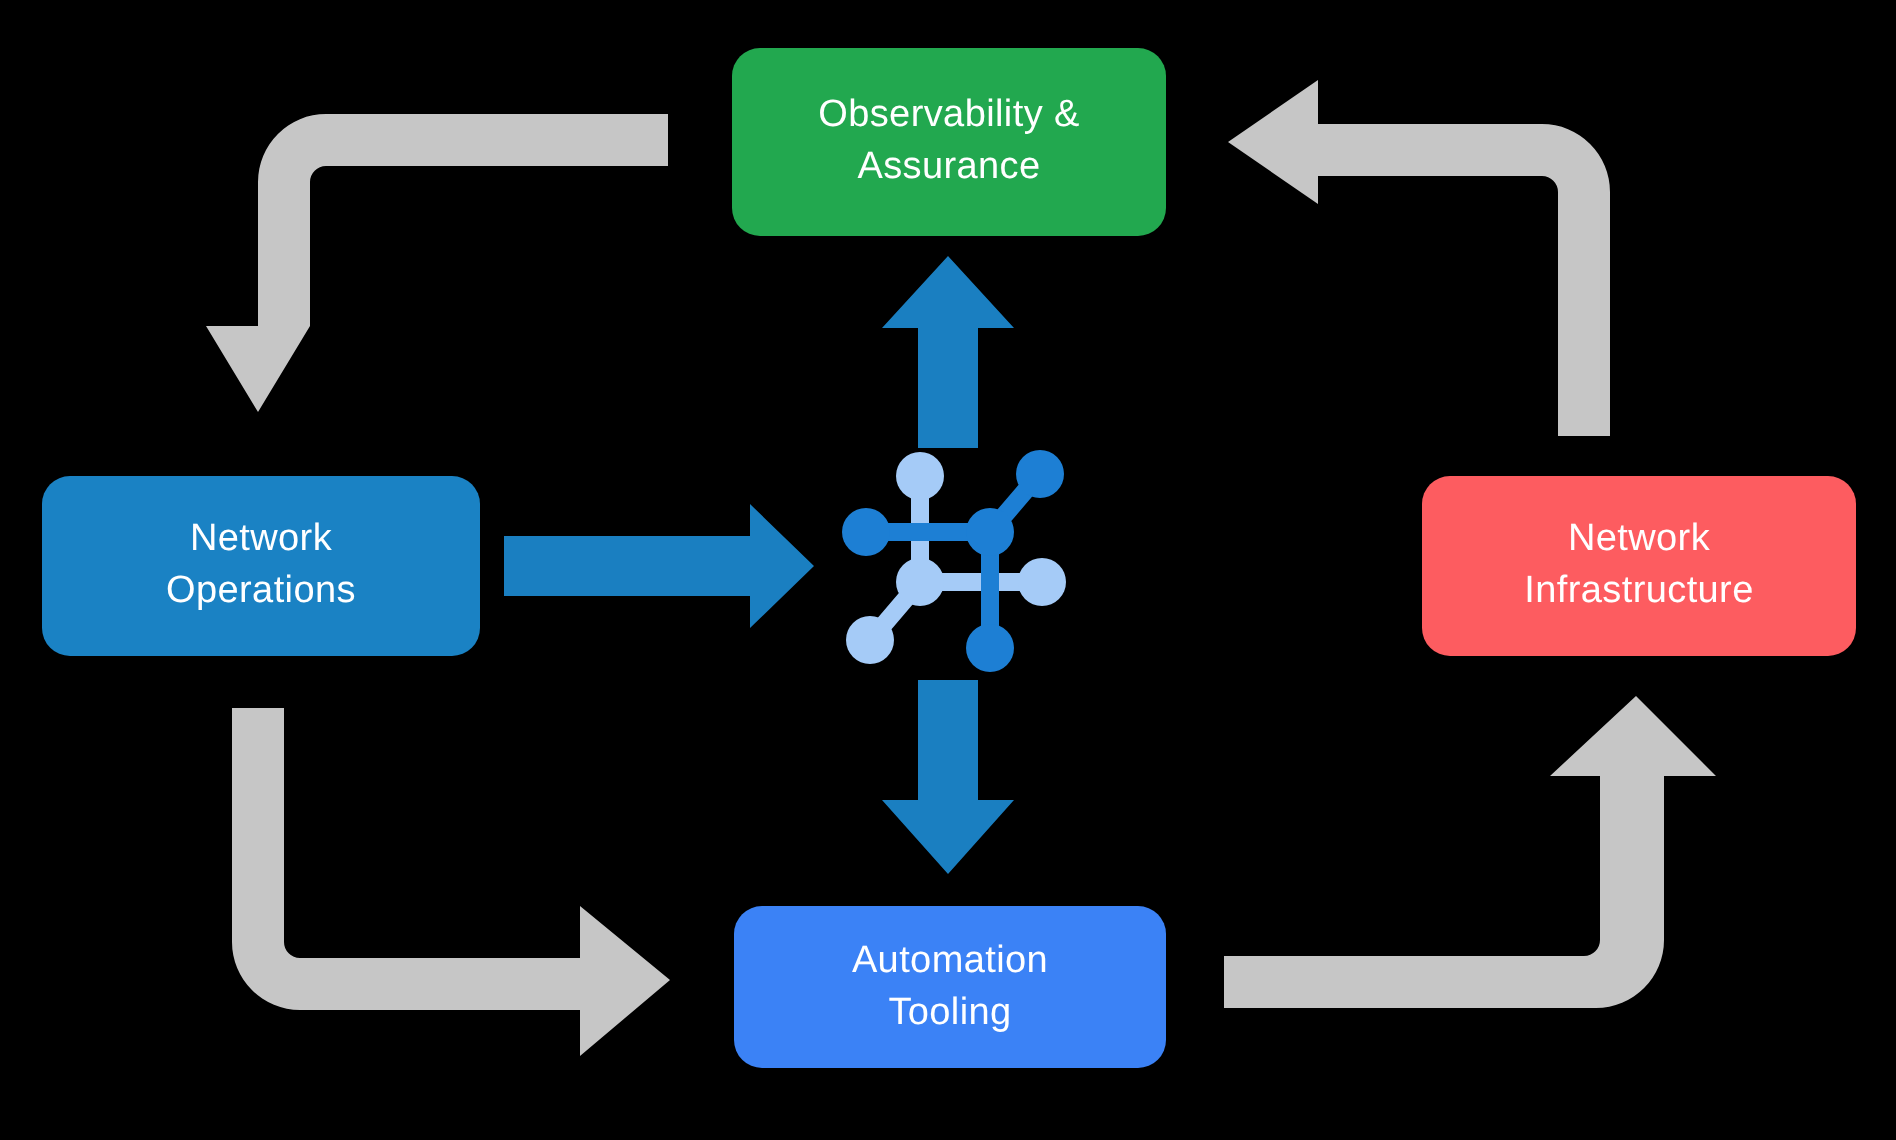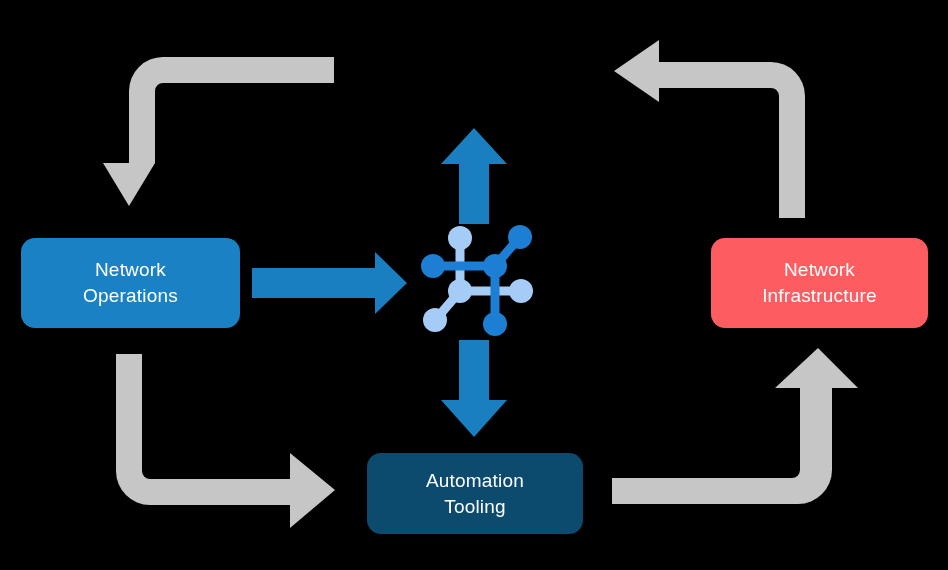--- a/index.html
+++ b/index.html
@@ -114,29 +114,33 @@
 
       <g fill="#1d7fd4">
         <circle cx="433" cy="266" r="12"></circle>
         <circle cx="495" cy="266" r="12"></circle>
         <circle cx="520" cy="237" r="12"></circle>
         <circle cx="495" cy="324" r="12"></circle>
       </g>
     </g>
   </svg>
 
+  <div class="node-box" id="box-observability" style="background: rgb(34, 168, 79);">
+    <span class="box-label">Observability &amp;
+Assurance</span>
+  </div>
 
   <div class="node-box" id="box-network-operations" style="background: rgb(26, 130, 196);">
     <span class="box-label">Network
 Operations</span>
   </div>
 
   <div class="node-box" id="box-network-infrastructure" style="background: rgb(253, 92, 96);">
     <span class="box-label">Network
 Infrastructure</span>
   </div>
 
-  <div class="node-box" id="box-automation" style="background: #0c4a6e; align-items: center;">
+  <div class="node-box" id="box-automation" style="background: #3b82f6; align-items: center;">
     <span class="box-label">Automation
 Tooling</span>
   </div>
 
 </div>
 
 </body></html>

